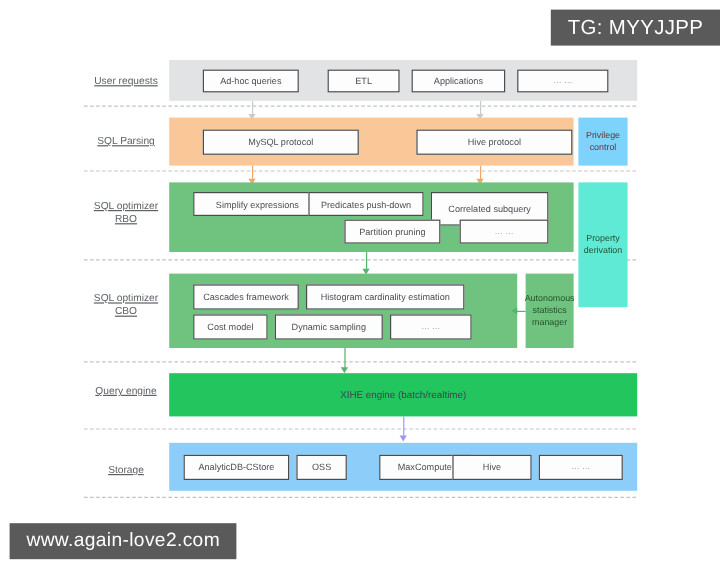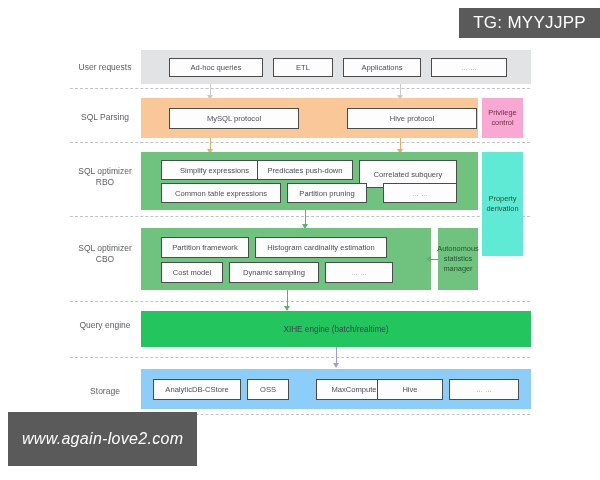--- a/index.html
+++ b/index.html
@@ -32,43 +32,43 @@
     right: 0;
     top: 8px;
     height: 30px;
     padding: 0 14px;
     font-size: 17px;
   }
   #wm-site {
     left: 8px;
     bottom: 14px;
     height: 30px;
-    padding: 12px 14px;
+    padding: 0 14px;
     font-size: 16px;
-    font-style: italic;
   }
 
   
   #diagram {
     position: absolute;
     left: 0;
     top: 0;
     width: 600px;
     height: 480px;
   }
 
   .row-label {
     position: absolute;
     left: 62px;
     width: 86px;
     text-align: center;
     font-size: 8.5px;
     line-height: 11px;
     color: #5d6166;
     white-space: pre-line;
+    text-decoration: underline;
   }
 
   .band {
     position: absolute;
     left: 141px;
   }
 
   .divider {
     position: absolute;
     left: 70px;
@@ -166,72 +166,71 @@
   <div class="row-label" style="top:386px;">Storage</div>
 
   <div class="divider" style="top:88px;"></div>
   <div class="divider" style="top:142px;"></div>
   <div class="divider" style="top:216px;"></div>
   <div class="divider" style="top:301px;"></div>
   <div class="divider" style="top:357px;"></div>
   <div class="divider" style="top:414px;"></div>
 
   <div class="band" style="top:50px; width:390px; height:34px; background:#e2e3e5;">
-    <div class="chip" style="left:28px;  top:8px; width:94px; height:19px;">Ad-hoc queries</div>
+    <div class="chip" style="left:28px;  top:8px; width:80px; height:19px;">Ad-hoc queries</div>
     <div class="chip" style="left:132px; top:8px; width:60px; height:19px;">ETL</div>
     <div class="chip" style="left:202px; top:8px; width:78px; height:19px;">Applications</div>
     <div class="chip" style="left:290px; top:8px; width:76px; height:19px; font-size:7px; color:#9a9ea3;">… …</div>
   </div>
 
   <div class="arrow" style="left:210px; top:84px; height:16px;">
     <div class="stem" style="height:12px; background:#c9ccce;"></div>
     <div class="head" style="top:11px; border-top:5px solid #c9ccce;"></div>
   </div>
   <div class="arrow" style="left:400px; top:84px; height:16px;">
     <div class="stem" style="height:12px; background:#c9ccce;"></div>
     <div class="head" style="top:11px; border-top:5px solid #c9ccce;"></div>
   </div>
 
   <div class="band" style="top:98px; width:337px; height:40px; background:#fac898;">
     <div class="chip" style="left:28px;  top:10px; width:130px; height:21px;">MySQL protocol</div>
     <div class="chip" style="left:182px; top:10px; width:130px; height:21px;margin-left:24px;">Hive protocol</div>
   </div>
 
-  <div class="side-box" style="left:482px; top:98px; width:41px; height:40px; background:#f9a8d4; color:#6b3036; white-space:pre-line;">Privilege
+  <div class="side-box" style="left:482px; top:98px; width:41px; height:40px; background:#7dd3fc; color:#6b3036; white-space:pre-line;">Privilege
 control</div>
 
   <div class="arrow" style="left:210px; top:138px; height:16px;">
     <div class="stem" style="height:12px; background:#f0a868;"></div>
     <div class="head" style="top:11px; border-top:5px solid #f0a868;"></div>
   </div>
   <div class="arrow" style="left:400px; top:138px; height:16px;">
     <div class="stem" style="height:12px; background:#f0a868;"></div>
     <div class="head" style="top:11px; border-top:5px solid #f0a868;"></div>
   </div>
 
   <div class="band" style="top:152px; width:337px; height:58px; background:#6fc37f;">
     <div class="chip" style="left:20px;  top:8px; width:107px; height:20px;">Simplify expressions</div>
     <div class="chip" style="left:116px; top:8px; width:96px; height:20px;">Predicates push-down</div>
     <div class="chip" style="left:218px; top:8px; width:98px; height:28px;">Correlated subquery</div>
 
-    <div class="chip" style="left:20px;  top:31px; width:120px; height:20px;">Common table expressions</div>
     <div class="chip" style="left:146px; top:31px; width:80px; height:20px;">Partition pruning</div>
     <div class="chip" style="left:242px; top:31px; width:74px; height:20px; font-size:7px; color:#9a9ea3;">… …</div>
   </div>
 
   <div class="side-box" style="left:482px; top:152px; width:41px; height:104px; background:#5eead4; color:#24522f; white-space:pre-line;">Property
 derivation</div>
 
   <div class="arrow" style="left:305px; top:210px; height:20px;">
     <div class="stem" style="height:15px; background:#57b46c;"></div>
     <div class="head" style="top:14px; border-top:5px solid #57b46c;"></div>
   </div>
 
   <div class="band" style="top:228px; width:290px; height:62px; background:#6fc37f;">
-    <div class="chip" style="left:20px;  top:9px; width:88px; height:21px;">Partition framework</div>
+    <div class="chip" style="left:20px;  top:9px; width:88px; height:21px;">Cascades framework</div>
     <div class="chip" style="left:114px; top:9px; width:132px; height:21px;">Histogram cardinality estimation</div>
 
     <div class="chip" style="left:20px;  top:34px; width:62px; height:21px;">Cost model</div>
     <div class="chip" style="left:88px;  top:34px; width:90px; height:21px;">Dynamic sampling</div>
     <div class="chip" style="left:184px; top:34px; width:68px; height:21px; font-size:7px; color:#9a9ea3;">… …</div>
   </div>
 
   <div class="side-box" style="left:438px; top:228px; width:40px; height:62px; background:#6fc37f; color:#24522f; white-space:pre-line;">Autonomous
 statistics
 manager</div>

